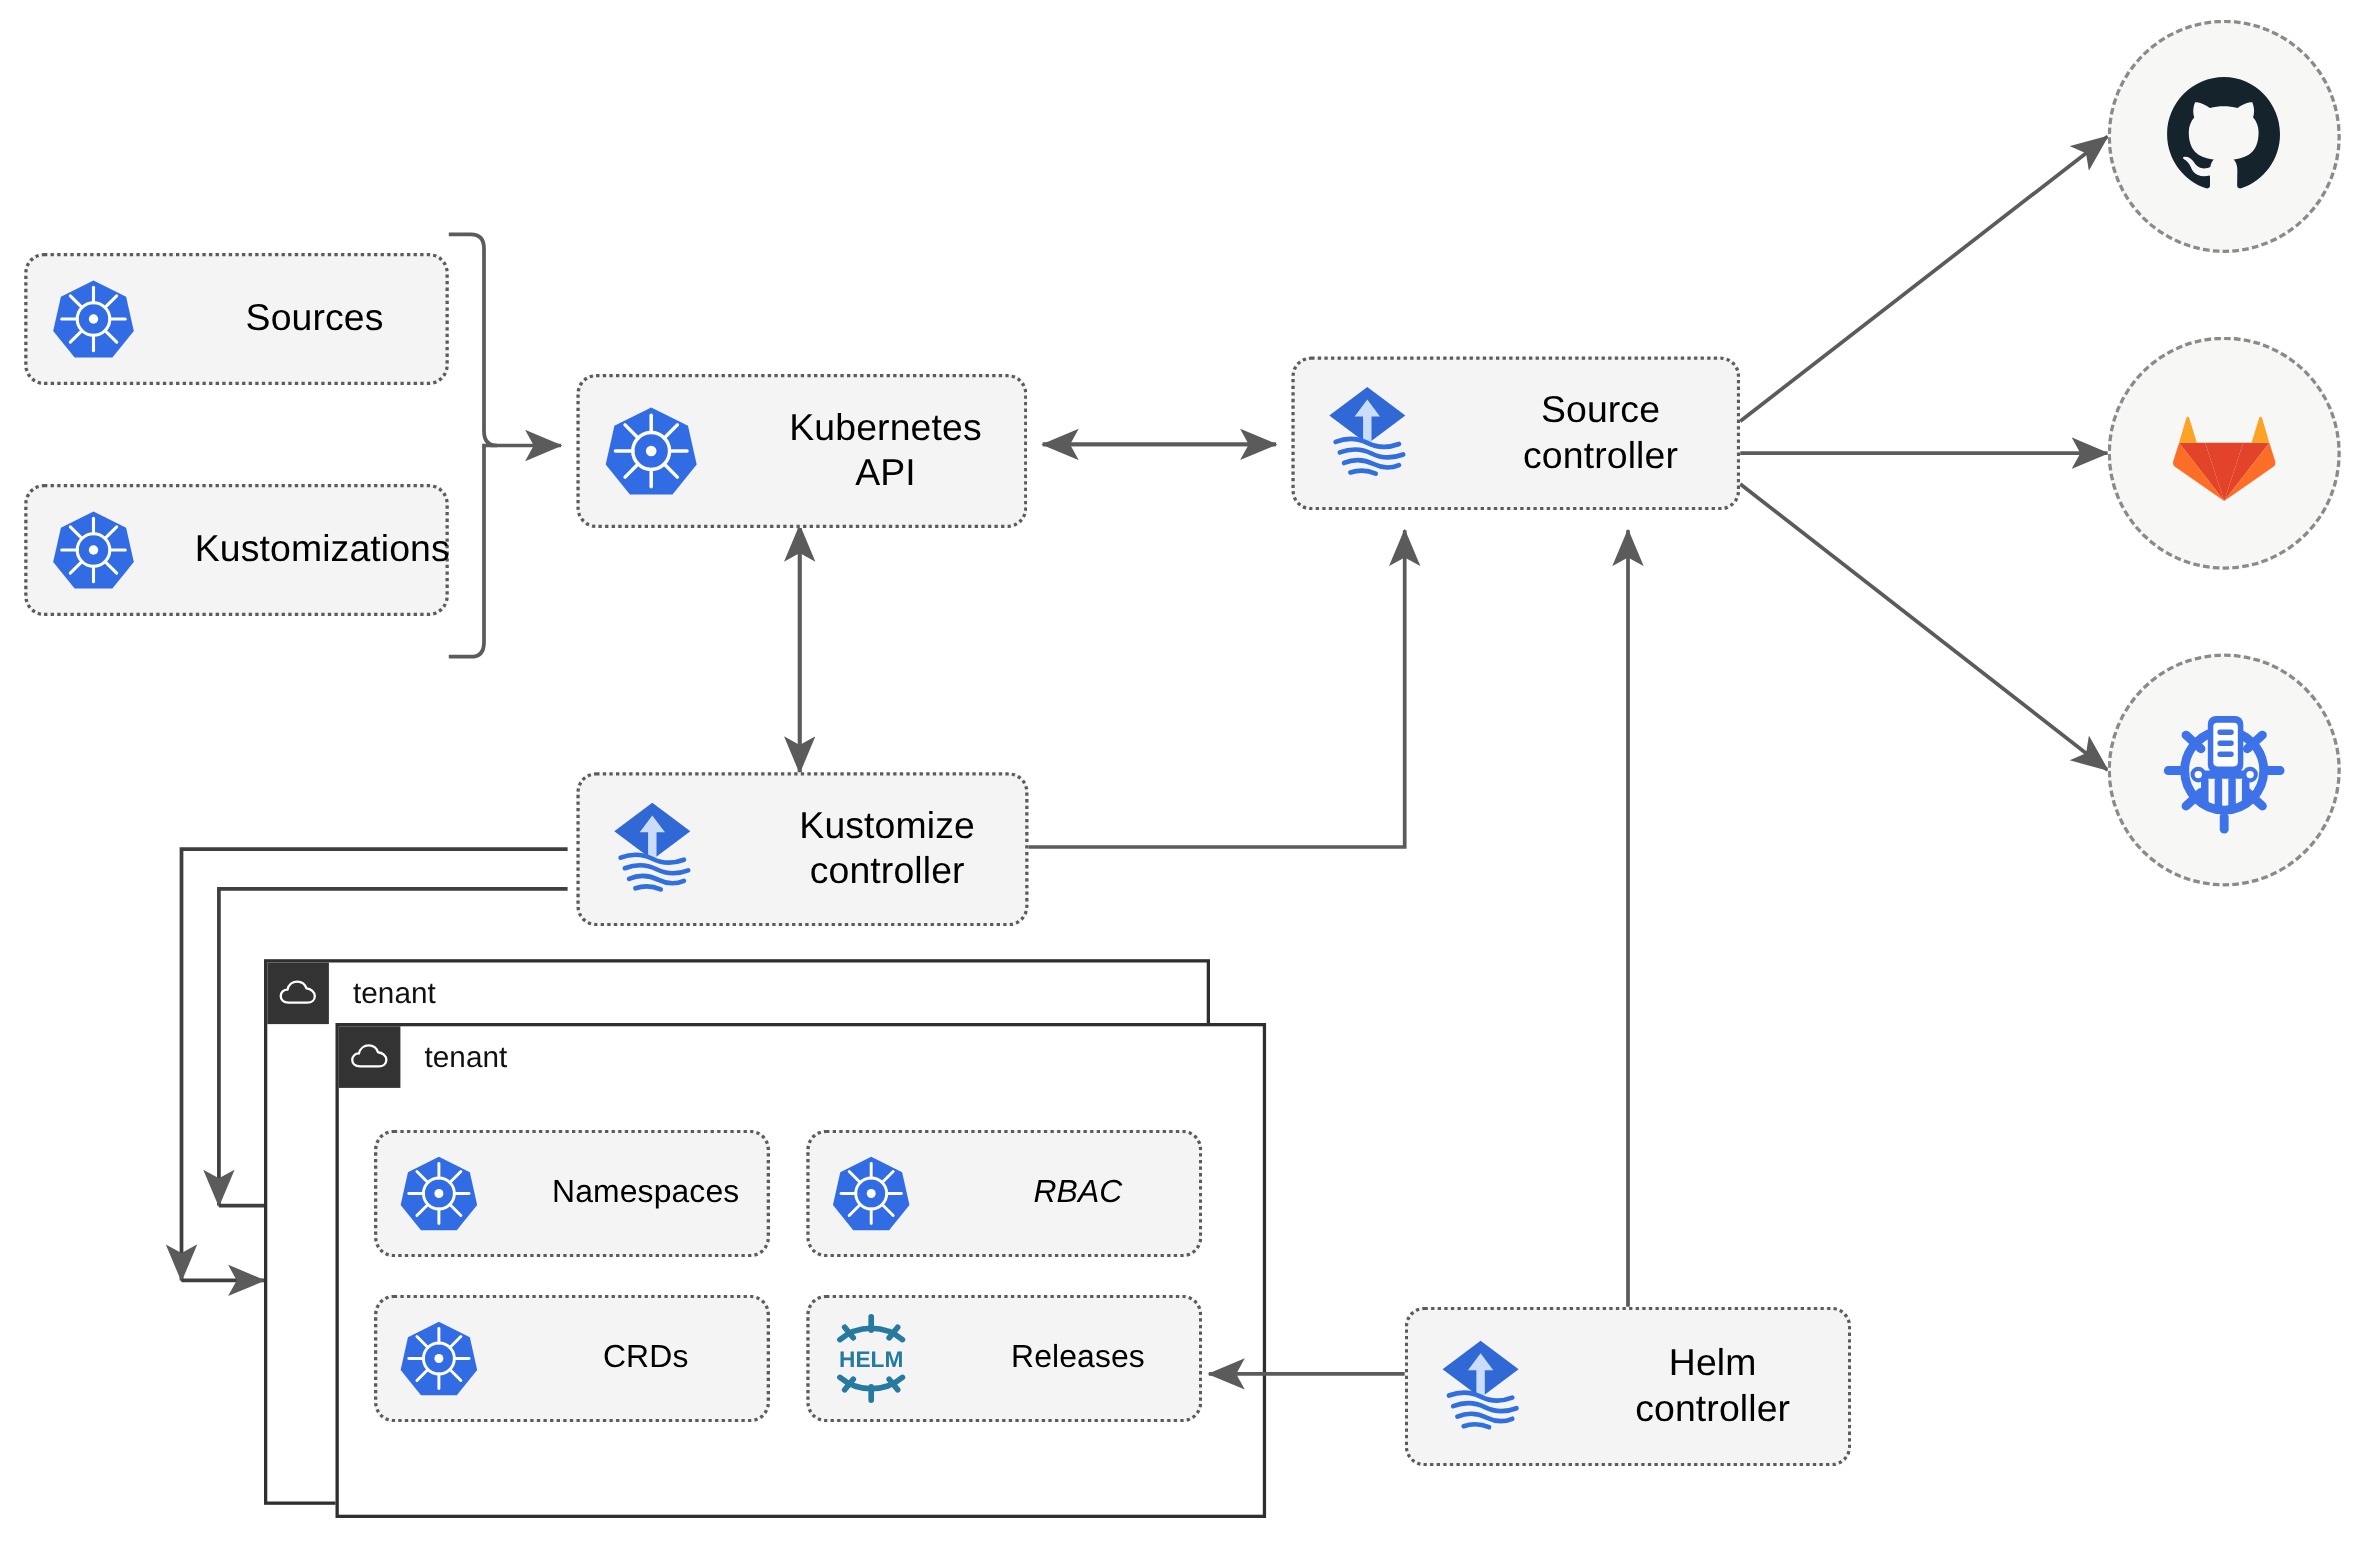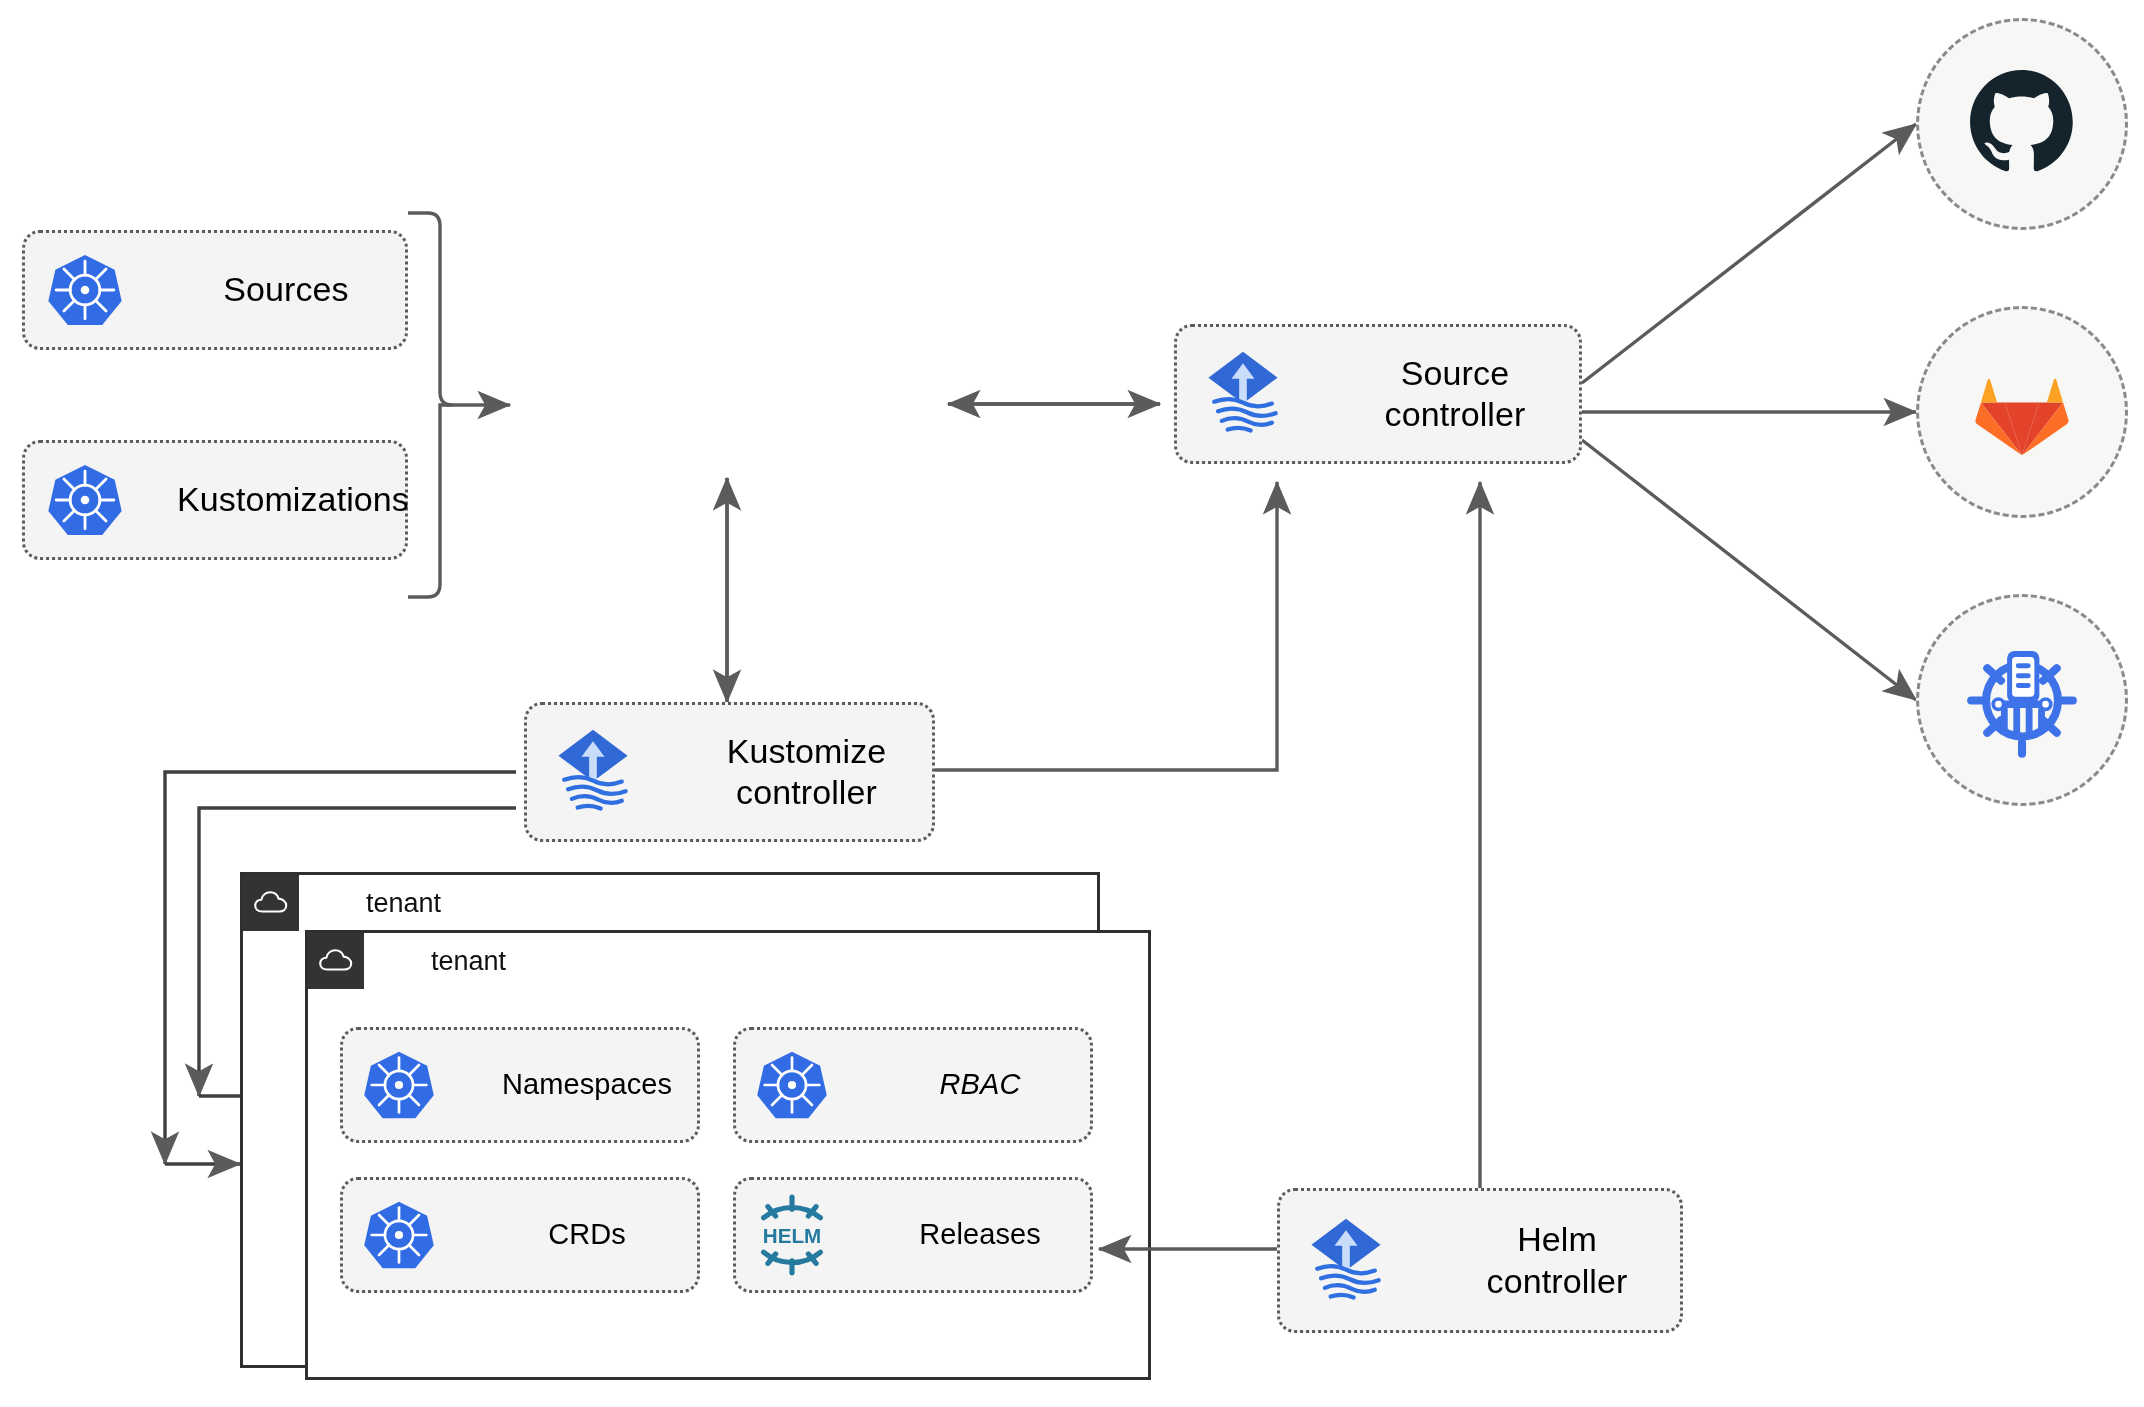--- a/index.html
+++ b/index.html
@@ -30,21 +30,21 @@
     position:absolute;border:3px dashed #8a8a8a;border-radius:50%;
     background:#f7f7f6;box-sizing:border-box;
     display:flex;align-items:center;justify-content:center;z-index:4;
   }
 
   
   .tenant{
     position:absolute;background:#ffffff;border:3px solid #2f2f2f;
     box-sizing:border-box;z-index:2;
   }
-  .tenant .bar{position:absolute;top:0;left:0;display:flex;align-items:center;height:56px;gap:45px;}
+  .tenant .bar{position:absolute;top:0;left:0;display:flex;align-items:center;height:56px;}
   .tenant .bar .cloud{
     width:56px;height:56px;background:#333333;
     display:flex;align-items:center;justify-content:center;flex:0 0 auto;
   }
   .tenant .bar .tname{
     font-size:27px;color:#111;padding-left:22px;white-space:nowrap;
   }
   .tenant.front{z-index:3;}
 
   
@@ -155,20 +155,40 @@
             <path d="M63.5,63.5 L77,77"></path>
           <path d="M63.5,36.5 L77,23"></path>
             <path d="M36.5,63.5 L23,77"></path>
         </g>
         <circle cx="50" cy="50" r="5.5" fill="#fff"></circle>
       </svg>
     </span>
     <span class="lbl">Kustomizations</span>
   </div>
 
+  <div class="node" style="left:524px;top:340px;width:410px;height:140px;">
+    <span class="ico" style="width:130px;">
+      <svg width="88" height="88" viewBox="0 0 100 100">
+        <path d="M50,5 L88,24 L97,64 L72,95 L28,95 L3,64 L12,24 Z" fill="#326CE5"></path>
+        <g fill="none" stroke="#fff" stroke-width="3.6" stroke-linecap="round">
+          <circle cx="50" cy="50" r="19"></circle>
+          <path d="M50,31 L50,13"></path>
+            <path d="M50,69 L50,87"></path>
+          <path d="M31,50 L13,50"></path>
+            <path d="M69,50 L87,50"></path>
+          <path d="M36.5,36.5 L23,23"></path>
+            <path d="M63.5,63.5 L77,77"></path>
+          <path d="M63.5,36.5 L77,23"></path>
+            <path d="M36.5,63.5 L23,77"></path>
+        </g>
+        <circle cx="50" cy="50" r="5.5" fill="#fff"></circle>
+      </svg>
+    </span>
+    <span class="lbl">Kubernetes API</span>
+  </div>
 
   <div class="node" style="left:1174px;top:324px;width:408px;height:140px;">
     <span class="ico" style="width:132px;">
       <svg width="96" height="96" viewBox="0 0 100 100">
         <path d="M50,6 L86,33 L50,60 L14,33 Z" fill="#3068d6"></path>
         <path d="M50,18 L62,34 L54,34 L54,60 L46,60 L46,34 L38,34 Z" fill="#c9dcfa"></path>
         <g stroke="#2f6fe0" stroke-width="4.4" stroke-linecap="round" fill="none">
           <path d="M20,58 Q36,52 50,59 Q64,66 80,60"></path>
           <path d="M24,68 Q40,62 54,69 Q68,76 84,70"></path>
           <path d="M28,78 Q42,72 56,79 Q68,85 80,80"></path>

